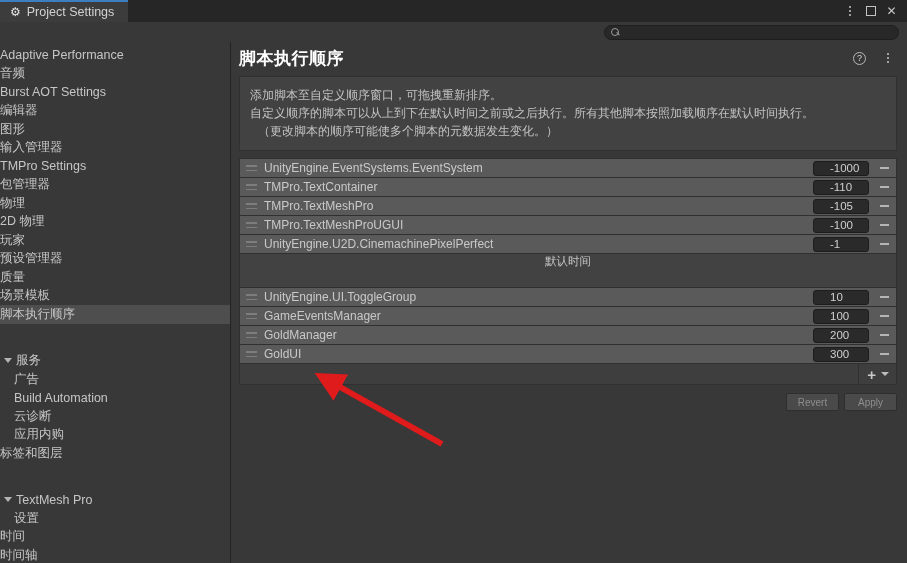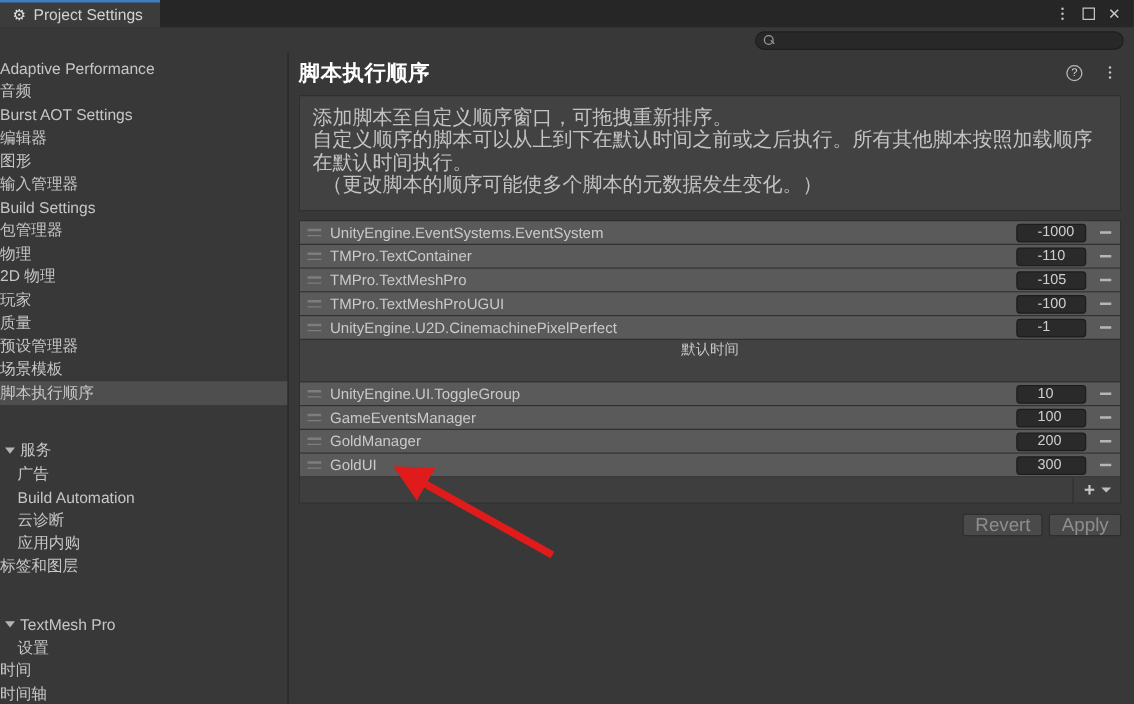--- a/index.html
+++ b/index.html
@@ -93,21 +93,21 @@
     border: 1.3px solid #b9b9b9; color: #d8d8d8;
     font-size: 9px; line-height: 11px; text-align: center; margin-right: 12px;
   }
 
   
   .infobox {
     margin: 2px 10px 0 8px;
     background: #424242; border: 1px solid #303030;
     padding: 9px 10px 10px 10px;
   }
-  .infoline { color: #c3c3c3; font-size: 16px; line-height: 18px; }
+  .infoline { color: #c3c3c3; font-size: 12px; line-height: 18px; }
   .infoline.indented { padding-left: 8px; }
 
   
   .list { margin: 7px 10px 0 8px; border: 1px solid #303030; border-bottom: none; }
   .row {
     display: flex; align-items: center; height: 19px;
     background: #5a5a5a; border-bottom: 1px solid #303030;
   }
   .drag {
     width: 14px; margin: 0 4px 0 6px; display: flex;
@@ -144,21 +144,21 @@
     width: 0; height: 0;
     border-left: 4px solid transparent; border-right: 4px solid transparent;
     border-top: 4.5px solid #bdbdbd;
   }
 
   
   .btnrow { display: flex; justify-content: flex-end; gap: 5px; margin: 8px 10px 0 0; }
   .btn {
     min-width: 53px; height: 18px; padding: 0 9px;
     background: #4a4a4a; border: 1px solid #2e2e2e; border-radius: 2px;
-    color: #8e8e8e; font-size: 15px; display: flex; align-items: center; justify-content: center;
+    color: #8e8e8e; font-size: 10px; display: flex; align-items: center; justify-content: center;
   }
 
   
   .arrow-svg { position: absolute; left: 300px; top: 362px; pointer-events: none; }
 </style>
 </head>
 <body>
 
 <div id="app">
 
@@ -204,39 +204,39 @@
         <div class="side-item">
           <span>编辑器</span>
         </div>
         <div class="side-item">
           <span>图形</span>
         </div>
         <div class="side-item">
           <span>输入管理器</span>
         </div>
         <div class="side-item">
-          <span>Build Settings</span>
+          <span>TMPro Settings</span>
         </div>
         <div class="side-item">
           <span>包管理器</span>
         </div>
         <div class="side-item">
           <span>物理</span>
         </div>
         <div class="side-item">
           <span>2D 物理</span>
         </div>
         <div class="side-item">
           <span>玩家</span>
         </div>
         <div class="side-item">
+          <span>预设管理器</span>
+        </div>
+        <div class="side-item">
           <span>质量</span>
-        </div>
-        <div class="side-item">
-          <span>预设管理器</span>
         </div>
         <div class="side-item">
           <span>场景模板</span>
         </div>
         <div class="side-item selected">
           <span>脚本执行顺序</span>
         </div>
         <div class="side-item has-arrow">
           <span class="tri"></span>
           <span>服务</span>

